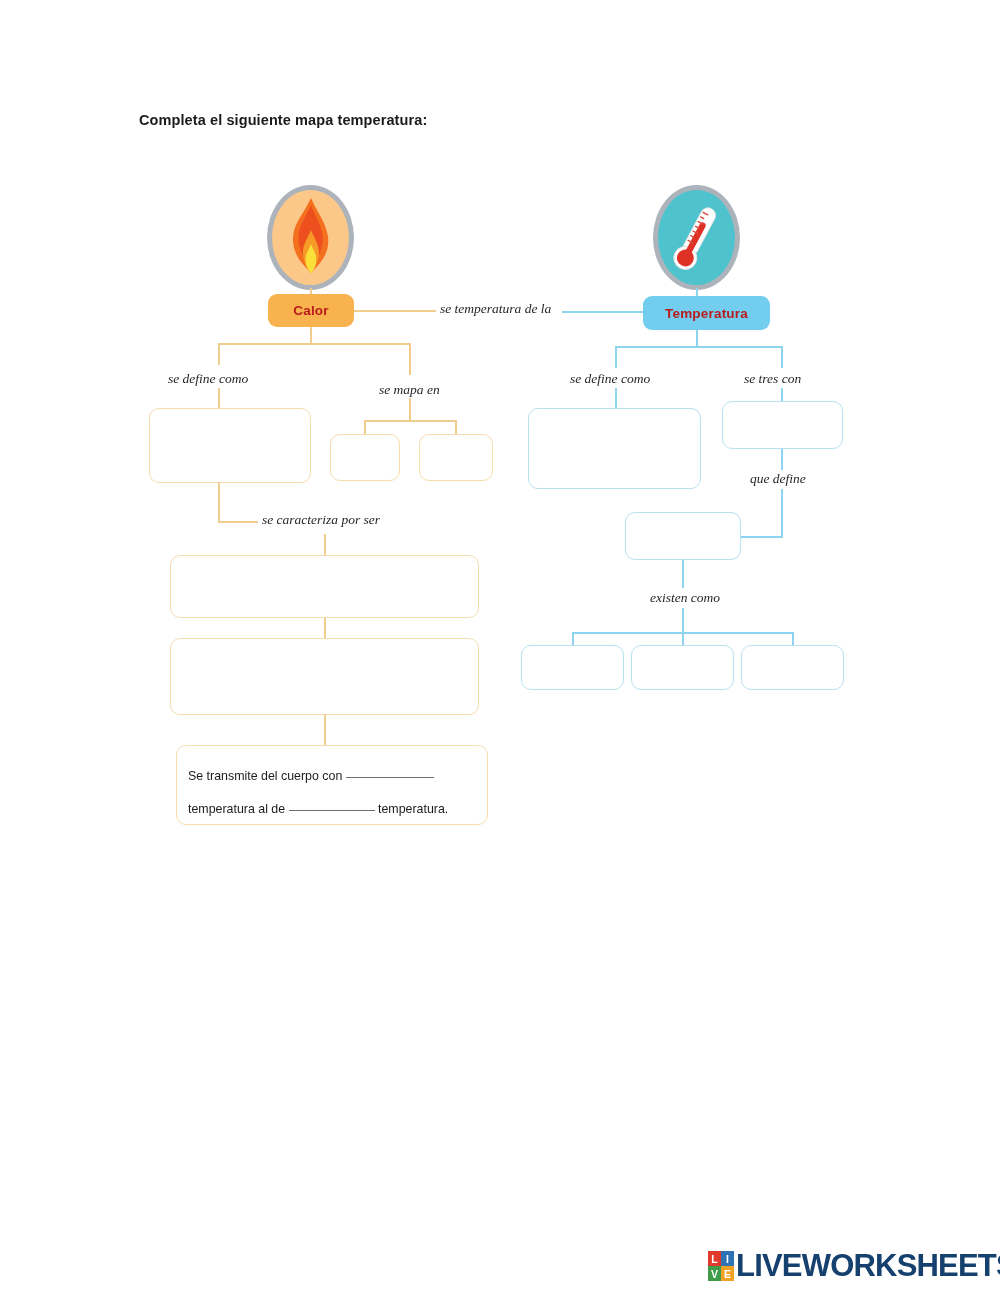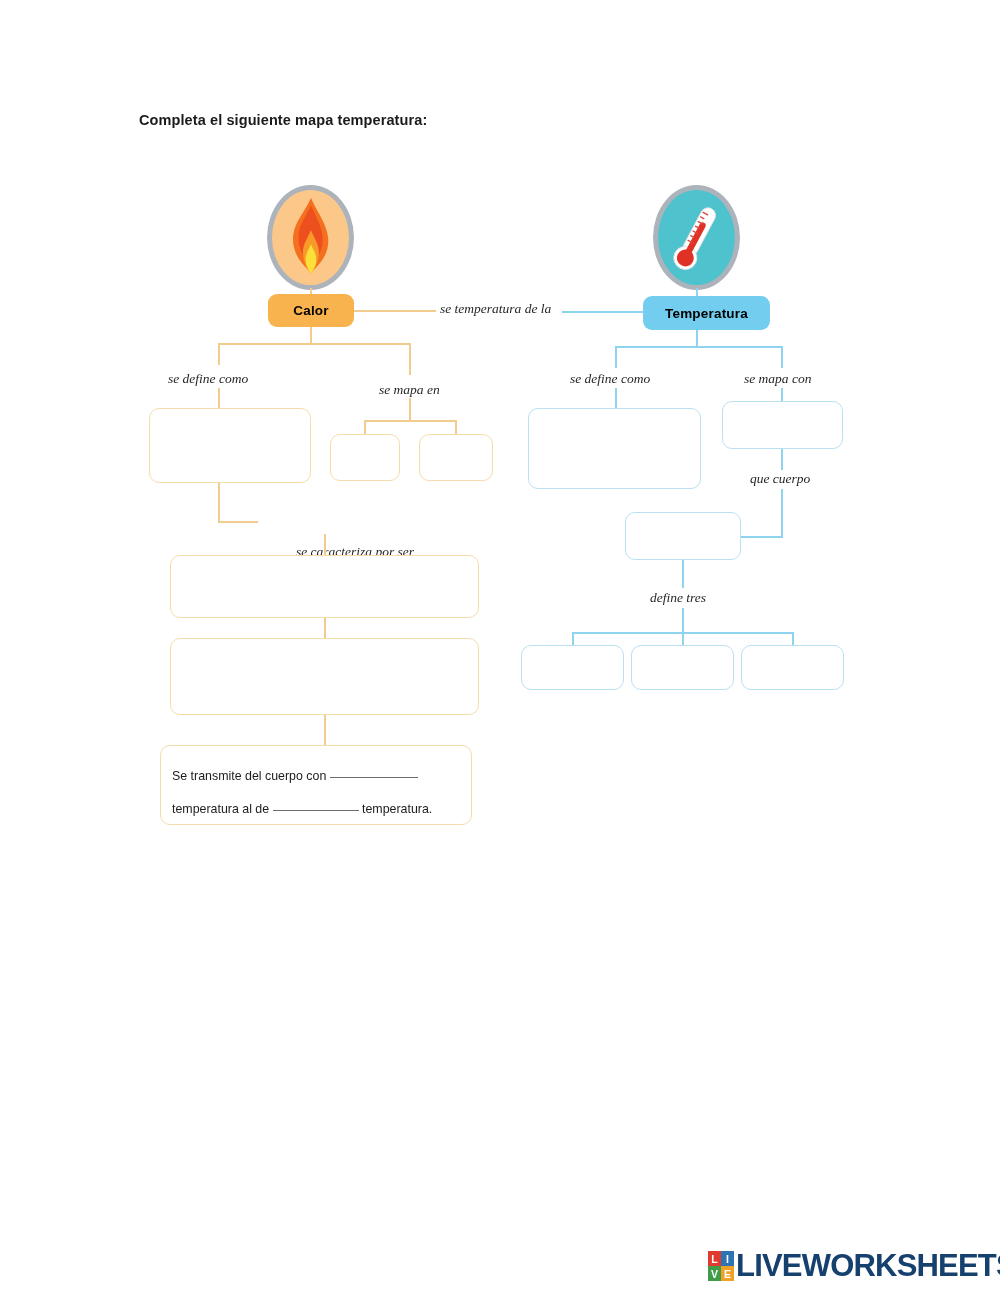--- a/index.html
+++ b/index.html
@@ -51,21 +51,21 @@
 
   
   .chip {
     position: absolute;
     display: flex;
     align-items: center;
     justify-content: center;
     border-radius: 9px;
     font-size: 13.5px;
     font-weight: bold;
-    color: #000000;
+    color: #b91c1c;
     letter-spacing: 0.2px;
     white-space: nowrap;
   }
   .chip-calor {
     left: 268px; top: 294px;
     width: 86px; height: 33px;
     background: #f8b24e;
   }
   .chip-temp {
     left: 643px; top: 296px;
@@ -97,21 +97,21 @@
     font-size: 13.5px;
     color: #262626;
     white-space: nowrap;
     background: #ffffff;
     padding: 0 4px;
   }
 
   
   .sentence {
     position: absolute;
-    left: 160px; top: 745px;
+    left: 176px; top: 745px;
     width: 312px; height: 80px;
     border: 1.4px solid #f6dcab;
     border-radius: 10px;
     background: #ffffff;
     padding: 14px 12px 0 11px;
     font-family: "Liberation Sans", sans-serif;
     font-size: 12.4px;
     color: #1c1c1c;
     line-height: 33px;
   }
@@ -225,21 +225,21 @@
   <div class="ln ln-o v" style="left:409px; top:398px; height:22px;"></div>
   <div class="ln ln-o h" style="left:364px; top:420px; width:92px;"></div>
   <div class="ln ln-o v" style="left:364px; top:420px; height:14px;"></div>
   <div class="ln ln-o v" style="left:455px; top:420px; height:14px;"></div>
 
   <div class="box box-orange" style="left:330px; top:434px; width:70px; height:47px;"></div>
   <div class="box box-orange" style="left:419px; top:434px; width:74px; height:47px;"></div>
 
   <div class="ln ln-o v" style="left:218px; top:483px; height:38px;"></div>
   <div class="ln ln-o h" style="left:218px; top:521px; width:40px;"></div>
-  <div class="rel" style="left:258px; top:544px;margin-left:34px;">se caracteriza por ser</div>
+  <div class="rel" style="left:258px; top:512px;">se caracteriza por ser</div>
 
   <div class="ln ln-o v" style="left:324px; top:534px; height:21px;"></div>
 
   <div class="box box-orange" style="left:170px; top:555px; width:309px; height:63px;"></div>
 
   <div class="ln ln-o v" style="left:324px; top:618px; height:20px;"></div>
 
   <div class="box box-orange" style="left:170px; top:638px; width:309px; height:77px;"></div>
 
   <div class="ln ln-o v" style="left:324px; top:715px; height:30px;"></div>
@@ -251,38 +251,38 @@
     <span class="blank blank-2"></span>
     <span>temperatura.</span>
   </div>
 
   <div class="ln ln-b v" style="left:696px; top:330px; height:16px;"></div>
   <div class="ln ln-b h" style="left:615px; top:346px; width:167px;"></div>
   <div class="ln ln-b v" style="left:615px; top:346px; height:22px;"></div>
   <div class="ln ln-b v" style="left:781px; top:346px; height:22px;"></div>
 
   <div class="rel" style="left:566px; top:371px;">se define como</div>
-  <div class="rel" style="left:740px; top:371px;">se mapa con</div>
+  <div class="rel" style="left:740px; top:371px;">se tres con</div>
 
   <div class="ln ln-b v" style="left:615px; top:388px; height:20px;"></div>
   <div class="ln ln-b v" style="left:781px; top:388px; height:13px;"></div>
 
   <div class="box box-blue" style="left:528px; top:408px; width:173px; height:81px;"></div>
 
   <div class="box box-blue" style="left:722px; top:401px; width:121px; height:48px;"></div>
 
   <div class="ln ln-b v" style="left:781px; top:449px; height:21px;"></div>
-  <div class="rel" style="left:746px; top:471px;">que cuerpo</div>
+  <div class="rel" style="left:746px; top:471px;">que define</div>
   <div class="ln ln-b v" style="left:781px; top:489px; height:48px;"></div>
   <div class="ln ln-b h" style="left:740px; top:536px; width:43px;"></div>
 
   <div class="box box-blue" style="left:625px; top:512px; width:116px; height:48px;"></div>
 
   <div class="ln ln-b v" style="left:682px; top:560px; height:28px;"></div>
-  <div class="rel" style="left:646px; top:590px;">define tres</div>
+  <div class="rel" style="left:646px; top:590px;">existen como</div>
   <div class="ln ln-b v" style="left:682px; top:608px; height:24px;"></div>
 
   <div class="ln ln-b h" style="left:572px; top:632px; width:221px;"></div>
   <div class="ln ln-b v" style="left:572px; top:632px; height:13px;"></div>
   <div class="ln ln-b v" style="left:682px; top:632px; height:13px;"></div>
   <div class="ln ln-b v" style="left:792px; top:632px; height:13px;"></div>
 
   <div class="box box-blue" style="left:521px; top:645px; width:103px; height:45px;"></div>
   <div class="box box-blue" style="left:631px; top:645px; width:103px; height:45px;"></div>
   <div class="box box-blue" style="left:741px; top:645px; width:103px; height:45px;"></div>

